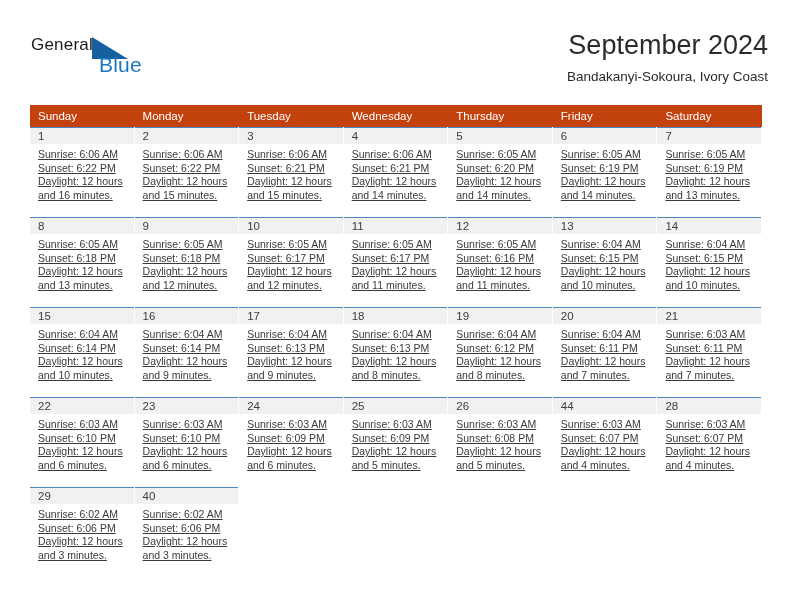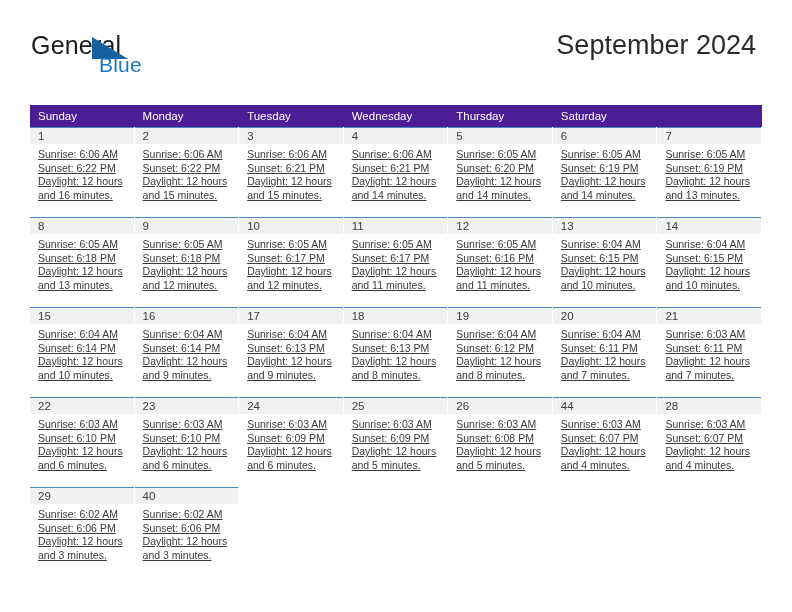--- a/index.html
+++ b/index.html
@@ -33,21 +33,21 @@
     position: absolute;
     left: 31px;
     top: 33px;
     width: 190px;
     height: 50px;
   }
   .logo-general {
     position: absolute;
     left: 0;
     top: 0;
-    font-size: 25px;
+    font-size: 17px;
     letter-spacing: 0.2px;
     color: #1b1b1b;
     font-family: "Liberation Sans", sans-serif;
     line-height: 24px;
   }
   .logo-blue {
     position: absolute;
     left: 68px;
     top: 20px;
     font-size: 21px;
@@ -61,21 +61,21 @@
     left: 61px;
     top: 4px;
     width: 0;
     height: 0;
     border-left: 36px solid #15619f;
     border-top: 22px solid transparent;
   }
 
   .title-block {
     position: absolute;
-    right: 36px;
+    right: 24px;
     top: 28px;
     text-align: right;
   }
   .month-title {
     font-size: 27px;
     font-weight: normal;
     color: #2b2b2b;
     line-height: 34px;
     white-space: nowrap;
   }
@@ -91,21 +91,21 @@
   
   .calendar {
     position: absolute;
     left: 30px;
     top: 105px;
     width: 732px;
   }
   .dow-row {
     display: flex;
     width: 732px;
-    background: #4c1d95;
+    background: #c2410c;
   }
   .dow-cell {
     flex: 0 0 104.57px;
     width: 104.57px;
     box-sizing: border-box;
     padding: 4px 0 4px 8px;
     color: #ffffff;
     font-size: 11.5px;
     line-height: 14px;
     white-space: nowrap;
@@ -160,31 +160,33 @@
   <div class="header">
 
     <div class="logo">
       <span class="logo-general">General</span>
       <span class="logo-triangle"></span>
       <span class="logo-blue">Blue</span>
     </div>
 
     <div class="title-block">
       <div class="month-title">September 2024</div>
+      <div class="location-title">Bandakanyi-Sokoura, Ivory Coast</div>
     </div>
 
   </div>
 
   <div class="calendar">
     <div class="dow-row">
       <div class="dow-cell">Sunday</div>
       <div class="dow-cell">Monday</div>
       <div class="dow-cell">Tuesday</div>
       <div class="dow-cell">Wednesday</div>
       <div class="dow-cell">Thursday</div>
+      <div class="dow-cell">Friday</div>
       <div class="dow-cell">Saturday</div>
     </div>
 
     <div id="weeks-container">
         <div class="week-row">
           <div class="day-cell filled">
             <div class="daynum">1</div>
             <div class="daytext">
               <div>Sunrise: 6:06 AM</div>
               <div>Sunset: 6:22 PM</div>

